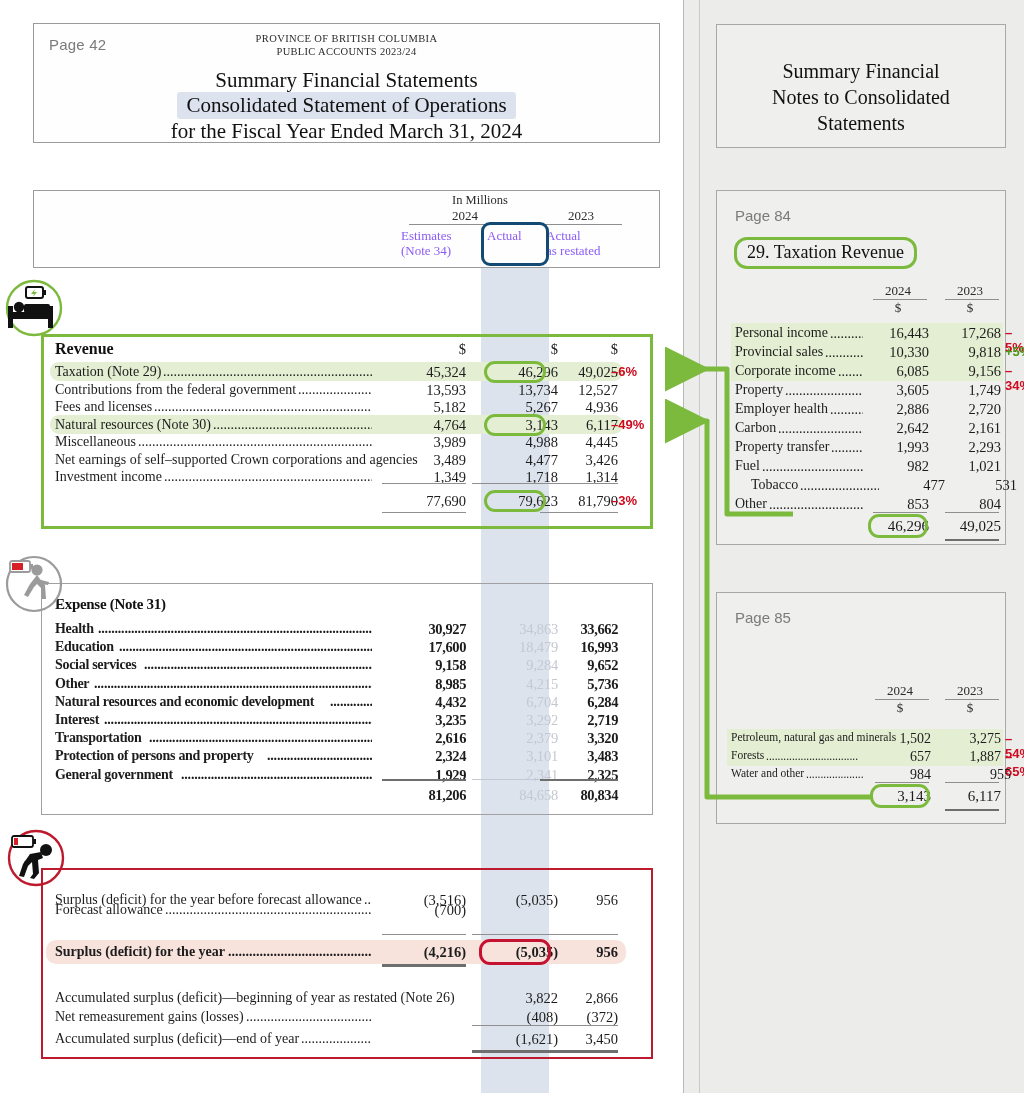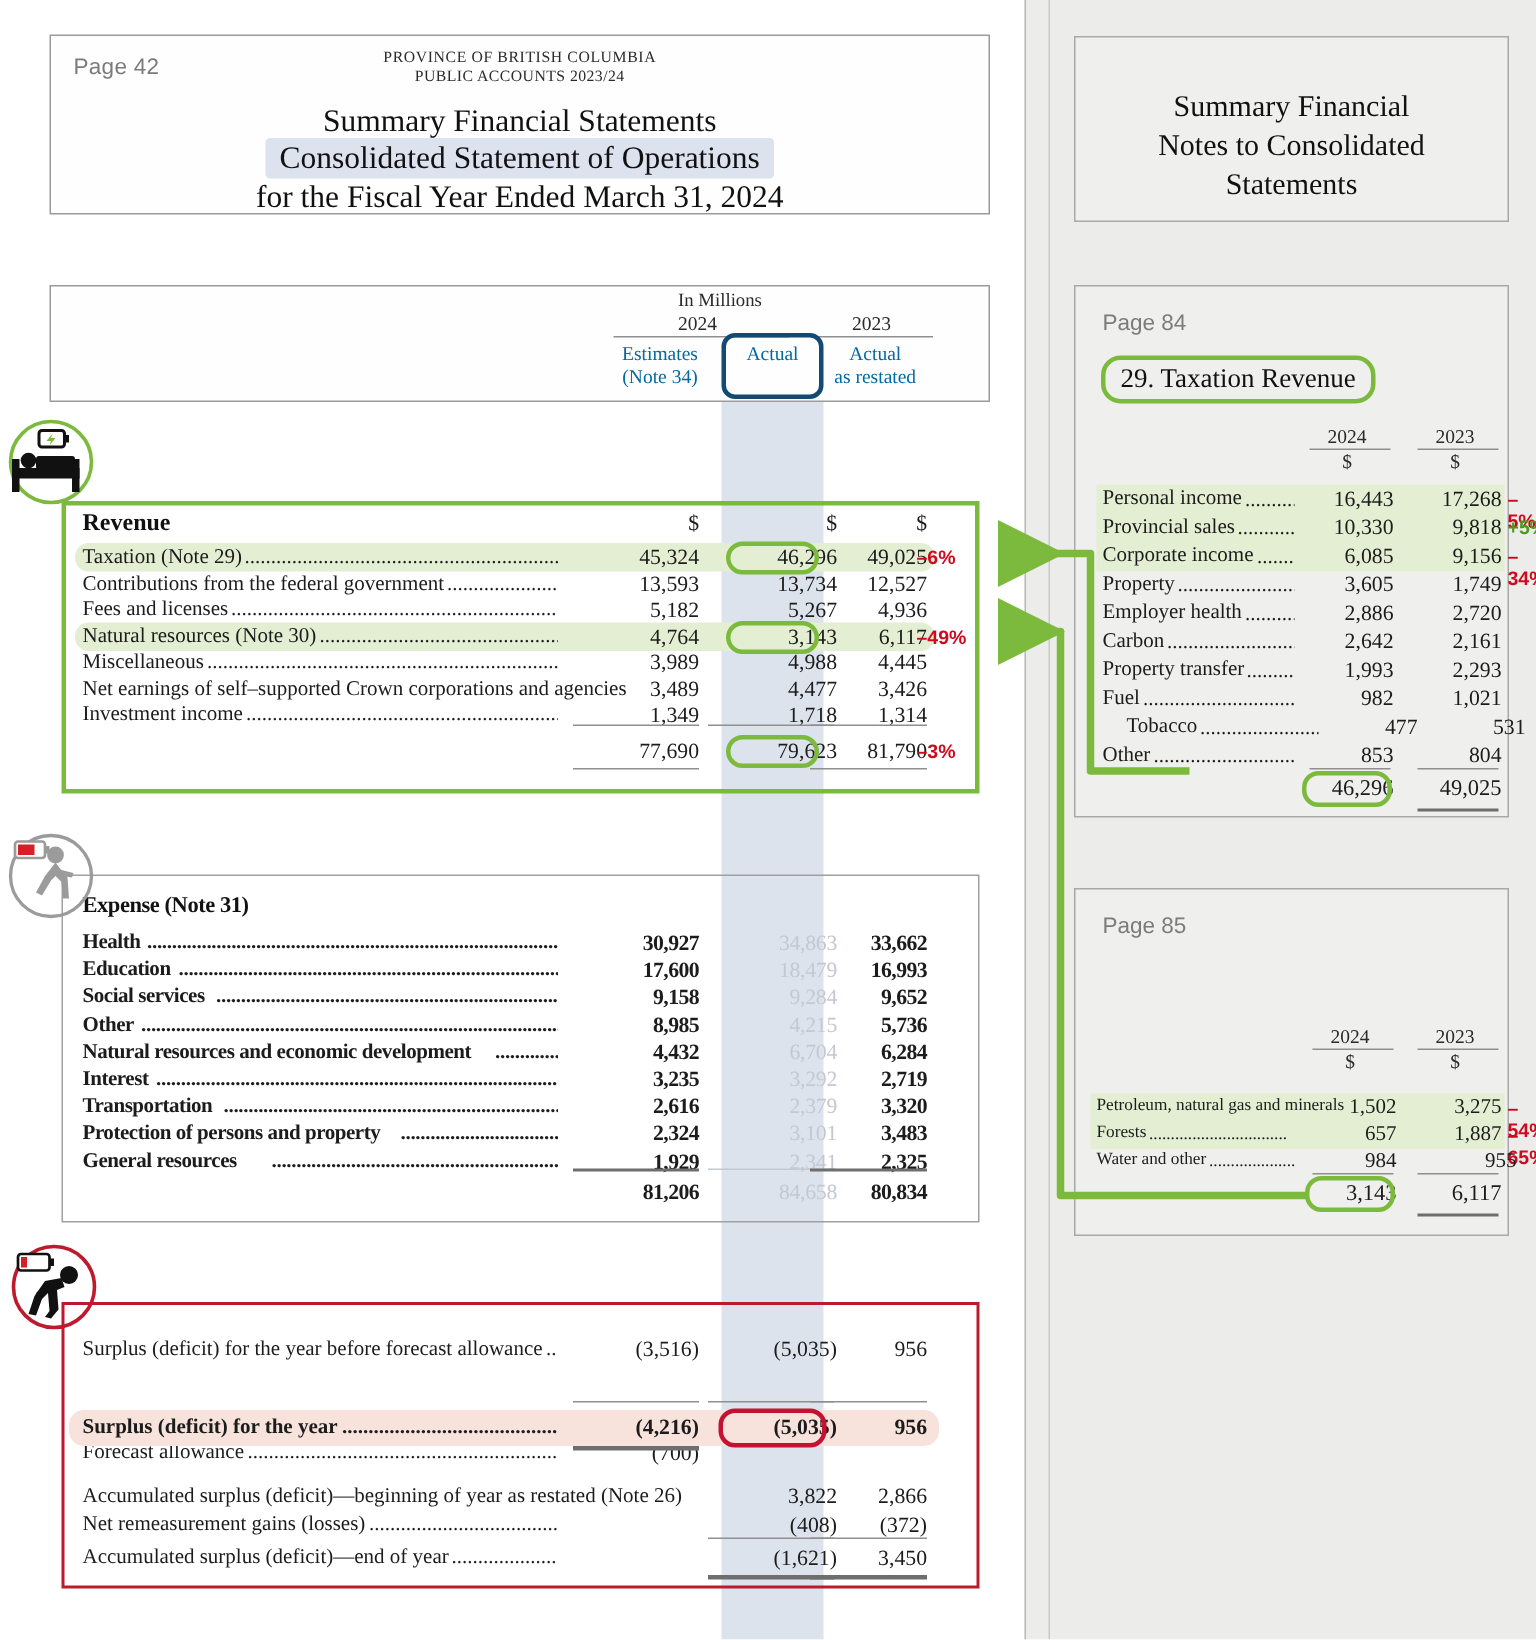--- a/index.html
+++ b/index.html
@@ -71,21 +71,21 @@
     position:absolute; left:400px; top:208px; width:130px; text-align:center;
     font-size:13px; color:#2b2b2b;
   }
   #yr2023{
     position:absolute; left:546px; top:208px; width:70px; text-align:center;
     font-size:13px; color:#2b2b2b;
   }
   #rule2024{ position:absolute; left:409px; top:224px; width:117px; height:1px; background:#8f8f8f; }
   #rule2023{ position:absolute; left:540px; top:224px; width:82px; height:1px; background:#8f8f8f; }
   .colhdr-txt{
-    position:absolute; font-size:13px; color:#0369a1; text-align:center; line-height:15px;
+    position:absolute; font-size:13px; color:#8b5cf6; text-align:left; line-height:15px;
   }
   #ch-est{ left:401px; top:228px; width:78px; }
   #ch-act{ left:487px; top:228px; width:56px; }
   #ch-act23{ left:546px; top:228px; width:75px; }
 
   #actual-highlight{
     position:absolute; left:481px; top:222px; width:68px; height:44px;
     border:3.5px solid #134a73; border-radius:9px; background:transparent;
   }
 
@@ -343,42 +343,42 @@
       <span class="num c3" style="font-weight:bold;letter-spacing:-0.4px;">3,320</span>
     </div>
     <div class="row bold-serif" style="top:748.4000000000003px;">
       <span class="lbl" style="left:55px;font-weight:bold;letter-spacing:-0.3px;">Protection of persons and property</span>
       <span class="dots" style="left:267px; top:0px; width:105px;font-weight:bold;">................................</span>
       <span class="num c1" style="font-weight:bold;letter-spacing:-0.4px;">2,324</span>
       <span class="num c2 grey-num" style="font-weight:normal;">3,101</span>
       <span class="num c3" style="font-weight:bold;letter-spacing:-0.4px;">3,483</span>
     </div>
     <div class="row bold-serif" style="top:766.6000000000004px;">
-      <span class="lbl" style="left:55px;font-weight:bold;letter-spacing:-0.3px;">General resources</span>
+      <span class="lbl" style="left:55px;font-weight:bold;letter-spacing:-0.3px;">General government</span>
       <span class="dots" style="left:181px; top:0px; width:191px;font-weight:bold;">..........................................................</span>
       <span class="num c1" style="font-weight:bold;letter-spacing:-0.4px;">1,929</span>
       <span class="num c2 grey-num" style="font-weight:normal;">2,341</span>
       <span class="num c3" style="font-weight:bold;letter-spacing:-0.4px;">2,325</span>
     </div>
     <div class="ruleline thick" style="left:382px;top:778.8000000000004px;width:84px;"></div>
     <div class="ruleline" style="left:472px;top:778.8000000000004px;width:84px;background:#c3c8d2;"></div>
     <div class="ruleline thick" style="left:540px;top:778.8000000000004px;width:78px;"></div>
     <div class="row bold-serif" style="top:786.8000000000004px;">
       <span class="num c1" style="font-weight:bold;letter-spacing:-0.4px;">81,206</span>
       <span class="num c2 grey-num" style="font-weight:normal;">84,658</span>
       <span class="num c3" style="font-weight:bold;letter-spacing:-0.4px;">80,834</span>
     </div>
     <div class="row" style="top:892px;">
       <span class="lbl" style="left:55px;">Surplus (deficit) for the year before forecast allowance</span>
       <span class="dots" style="left:364px; top:0px; width:8px;">...</span>
       <span class="num c1">(3,516)</span>
       <span class="num c2">(5,035)</span>
       <span class="num c3">956</span>
     </div>
-    <div class="row" style="top:961px;text-decoration:underline;">
+    <div class="row" style="top:902px;text-decoration:underline;">
       <span class="lbl" style="left:55px;">Forecast allowance</span>
       <span class="dots" style="left:165px; top:0px; width:207px;">...............................................................</span>
       <span class="num c1">(700)</span>
     </div>
     <div class="ruleline" style="left:382px;top:934px;width:84px;"></div>
     <div class="ruleline" style="left:472px;top:934px;width:84px;"></div>
     <div class="ruleline" style="left:540px;top:934px;width:78px;"></div>
     <div class="hl-pink" style="position:absolute;left:46px;top:940px;width:580px;height:24px;"></div>
     <div class="row" style="top:944px;">
       <span class="lbl" style="left:55px;font-weight:bold;">Surplus (deficit) for the year</span>

